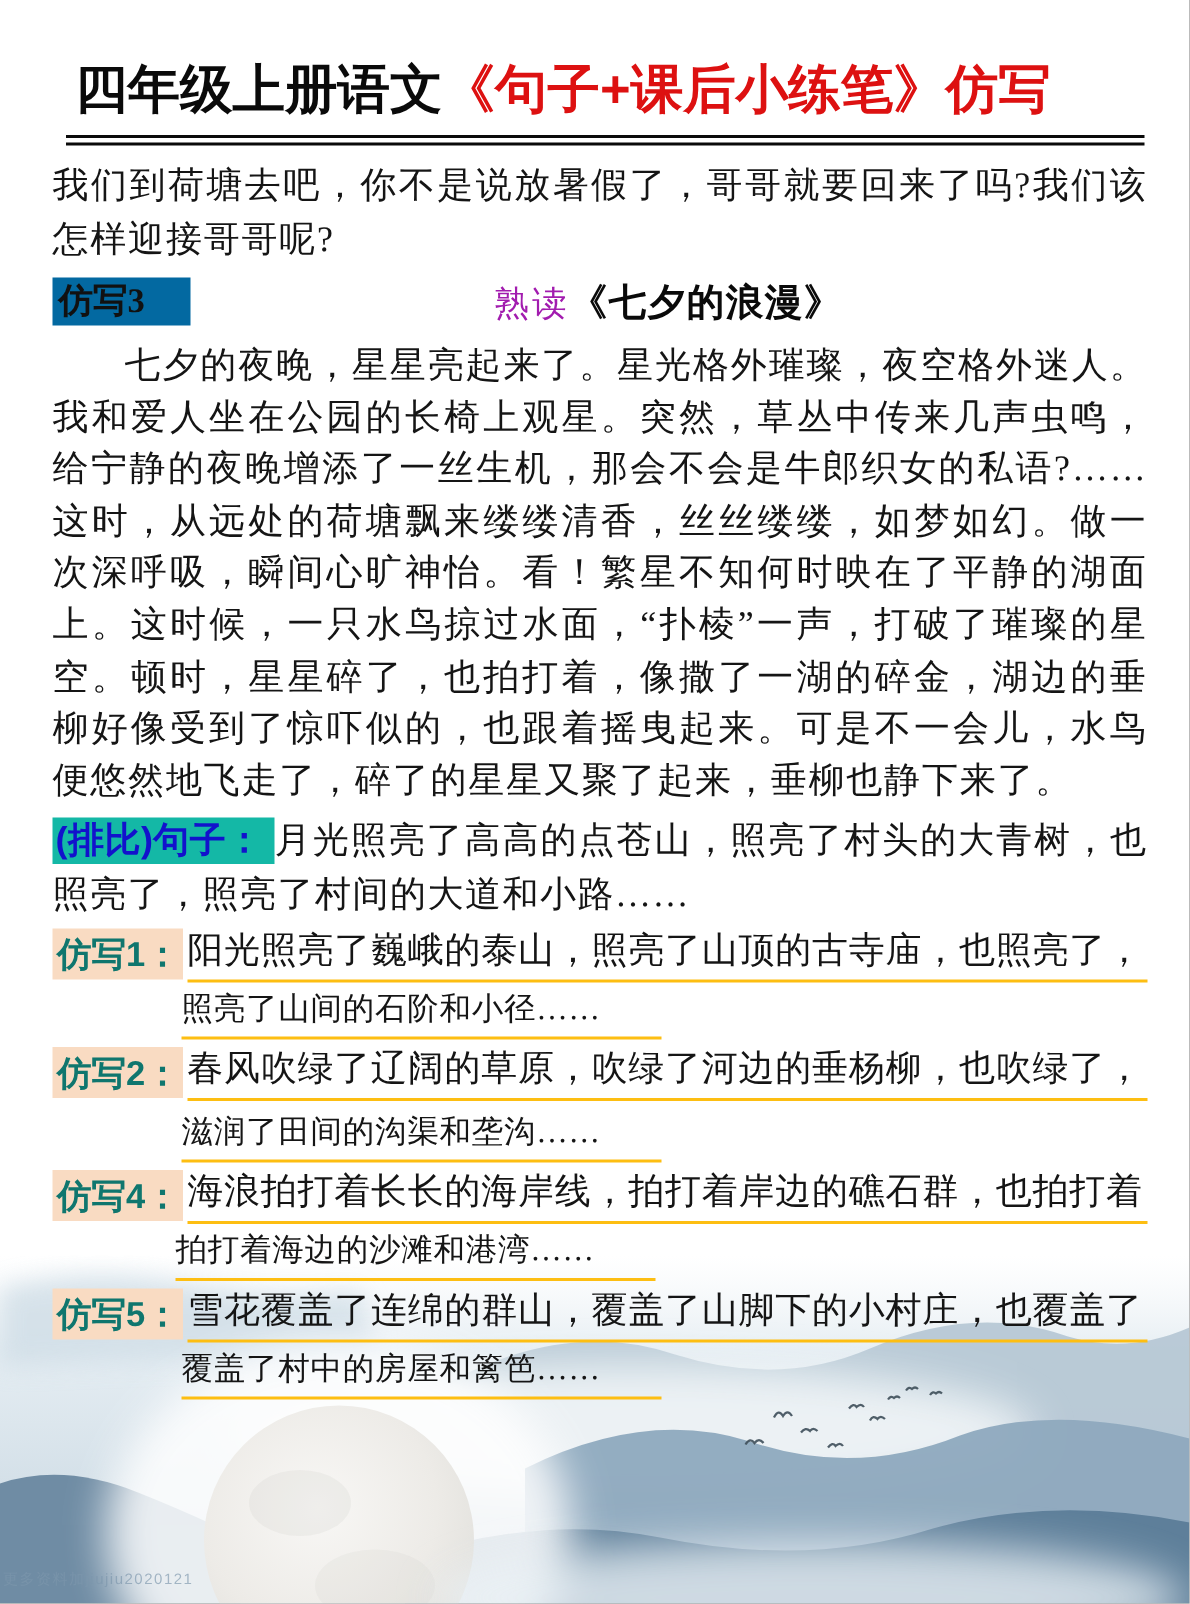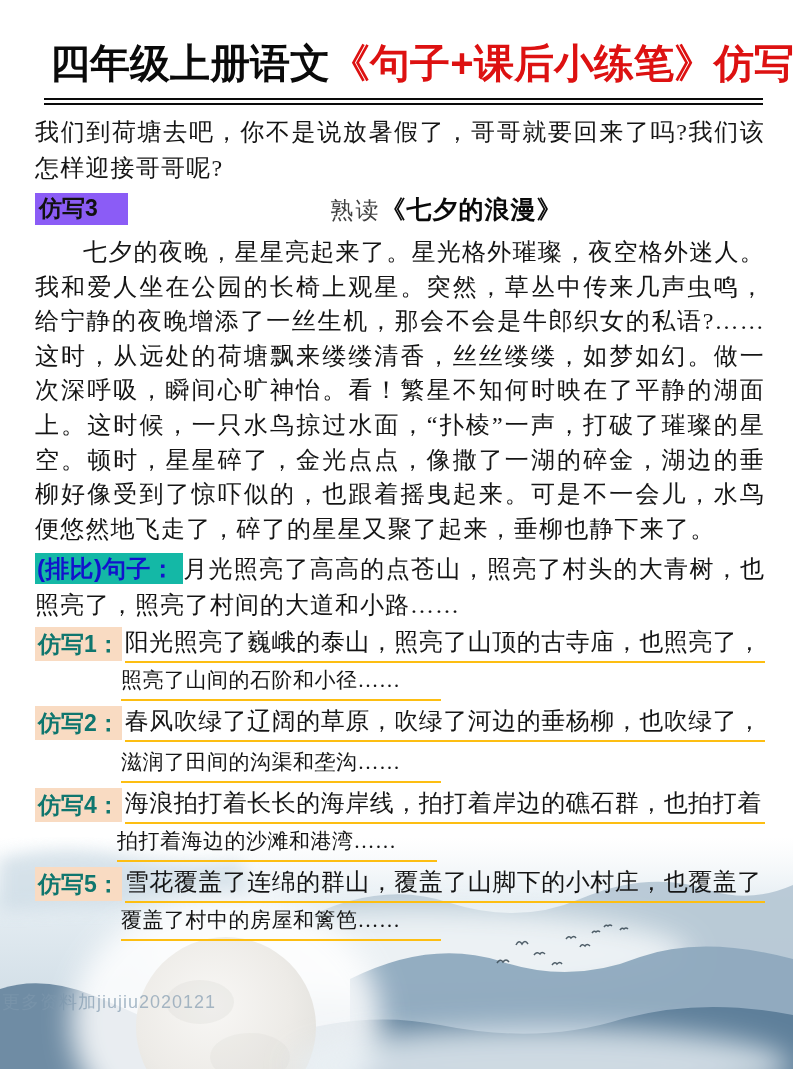--- a/index.html
+++ b/index.html
@@ -12,47 +12,47 @@
     font-family:"Liberation Serif","DejaVu Serif",serif;
     color:#151515;
   }
   .content{position:absolute;inset:0;z-index:2;}
 
   
   .title-wrap{
     margin:36px 30px 0 44px;
     padding:0 2px 7px 6px;
     border-bottom:7px double #0a0a0a;
-    font-size:40px;font-weight:bold;
+    font-size:35px;font-weight:bold;
     letter-spacing:0px;white-space:nowrap;
-    font-family:Liberation Mono, monospace;
+    font-family:Liberation Sans, sans-serif;
   }
   .title-black{color:#0a0a0a;}
   .title-red{color:#dd1111;}
 
   
   .intro{
     margin:9px 28px 0 35px;
     font-size:24px;line-height:36px;
     text-align:justify;letter-spacing:1.2px;
   }
 
   
   .header-row{
     display:flex;align-items:center;
     margin:5px 28px 0 35px;height:36px;
   }
   .tag3{
-    background:#8b5cf6;
-    font-family:Liberation Sans, sans-serif;
+    background:#0369a1;
+    font-family:Liberation Serif, serif;
     font-weight:bold;font-size:23px;color:#111;
     padding:3px 30px 3px 4px;line-height:1.1;
   }
   .read-title{flex:1;text-align:center;white-space:nowrap;}
-  .read-word{color:#404040;font-size:23px;letter-spacing:2px;}
+  .read-word{color:#a21caf;font-size:23px;letter-spacing:2px;}
   .book-title{color:#0a0a0a;font-weight:bold;font-size:25px;letter-spacing:1px;}
 
   
   .essay{
     margin:8px 28px 0 35px;
     font-size:24px;line-height:34.6px;
     text-align:justify;text-indent:2em;
     letter-spacing:1.2px;
   }
 
@@ -96,23 +96,23 @@
     border-bottom:2.5px solid #fdbe12;
     white-space:nowrap;
   }
 
   
   .artwork{
     position:absolute;left:0;top:837px;
     width:793px;height:232px;z-index:1;
   }
   .watermark{
-    position:absolute;left:2px;top:990px;z-index:3;
+    position:absolute;left:2px;top:1046px;z-index:3;
     font-family:"Liberation Sans","DejaVu Sans",sans-serif;
-    font-size:18px;color:#7d97ad;opacity:0.65;
+    font-size:10px;color:#7d97ad;opacity:0.65;
     letter-spacing:1px;
   }
 </style>
 </head>
 <body>
 
 <div class="doc">
 
   <div class="artwork">
     <svg width="793" height="232" viewBox="0 0 793 232">
@@ -170,21 +170,21 @@
 
     <div class="intro">我们到荷塘去吧，你不是说放暑假了，哥哥就要回来了吗?我们该怎样迎接哥哥呢?</div>
 
     <div class="header-row">
       <span class="tag3">仿写3</span>
       <span class="read-title">
         <span class="read-word">熟读</span><span class="book-title">《七夕的浪漫》</span>
       </span>
     </div>
 
-    <div class="essay">七夕的夜晚，星星亮起来了。星光格外璀璨，夜空格外迷人。我和爱人坐在公园的长椅上观星。突然，草丛中传来几声虫鸣，给宁静的夜晚增添了一丝生机，那会不会是牛郎织女的私语?……这时，从远处的荷塘飘来缕缕清香，丝丝缕缕，如梦如幻。做一次深呼吸，瞬间心旷神怡。看！繁星不知何时映在了平静的湖面上。这时候，一只水鸟掠过水面，“扑棱”一声，打破了璀璨的星空。顿时，星星碎了，金光点点，像撒了一湖的碎金，湖边的垂柳好像受到了惊吓似的，也跟着摇曳起来。可是不一会儿，水鸟便悠然地飞走了，碎了的星星又聚了起来，垂柳也静下来了。</div>
+    <div class="essay">七夕的夜晚，星星亮起来了。星光格外璀璨，夜空格外迷人。我和爱人坐在公园的长椅上观星。突然，草丛中传来几声虫鸣，给宁静的夜晚增添了一丝生机，那会不会是牛郎织女的私语?……这时，从远处的荷塘飘来缕缕清香，丝丝缕缕，如梦如幻。做一次深呼吸，瞬间心旷神怡。看！繁星不知何时映在了平静的湖面上。这时候，一只水鸟掠过水面，“扑棱”一声，打破了璀璨的星空。顿时，星星碎了，也拍打着，像撒了一湖的碎金，湖边的垂柳好像受到了惊吓似的，也跟着摇曳起来。可是不一会儿，水鸟便悠然地飞走了，碎了的星星又聚了起来，垂柳也静下来了。</div>
 
     <div class="paibi">
       <span class="paibi-label">(排比)句子：</span><span>月光照亮了高高的点苍山，照亮了村头的大青树，也照亮了，照亮了村间的大道和小路……</span>
     </div>
 
     <div class="fx-list">
 
       <div class="fx-item">
         <div class="fx-row1">
           <span class="fx-label">仿写1：</span>

